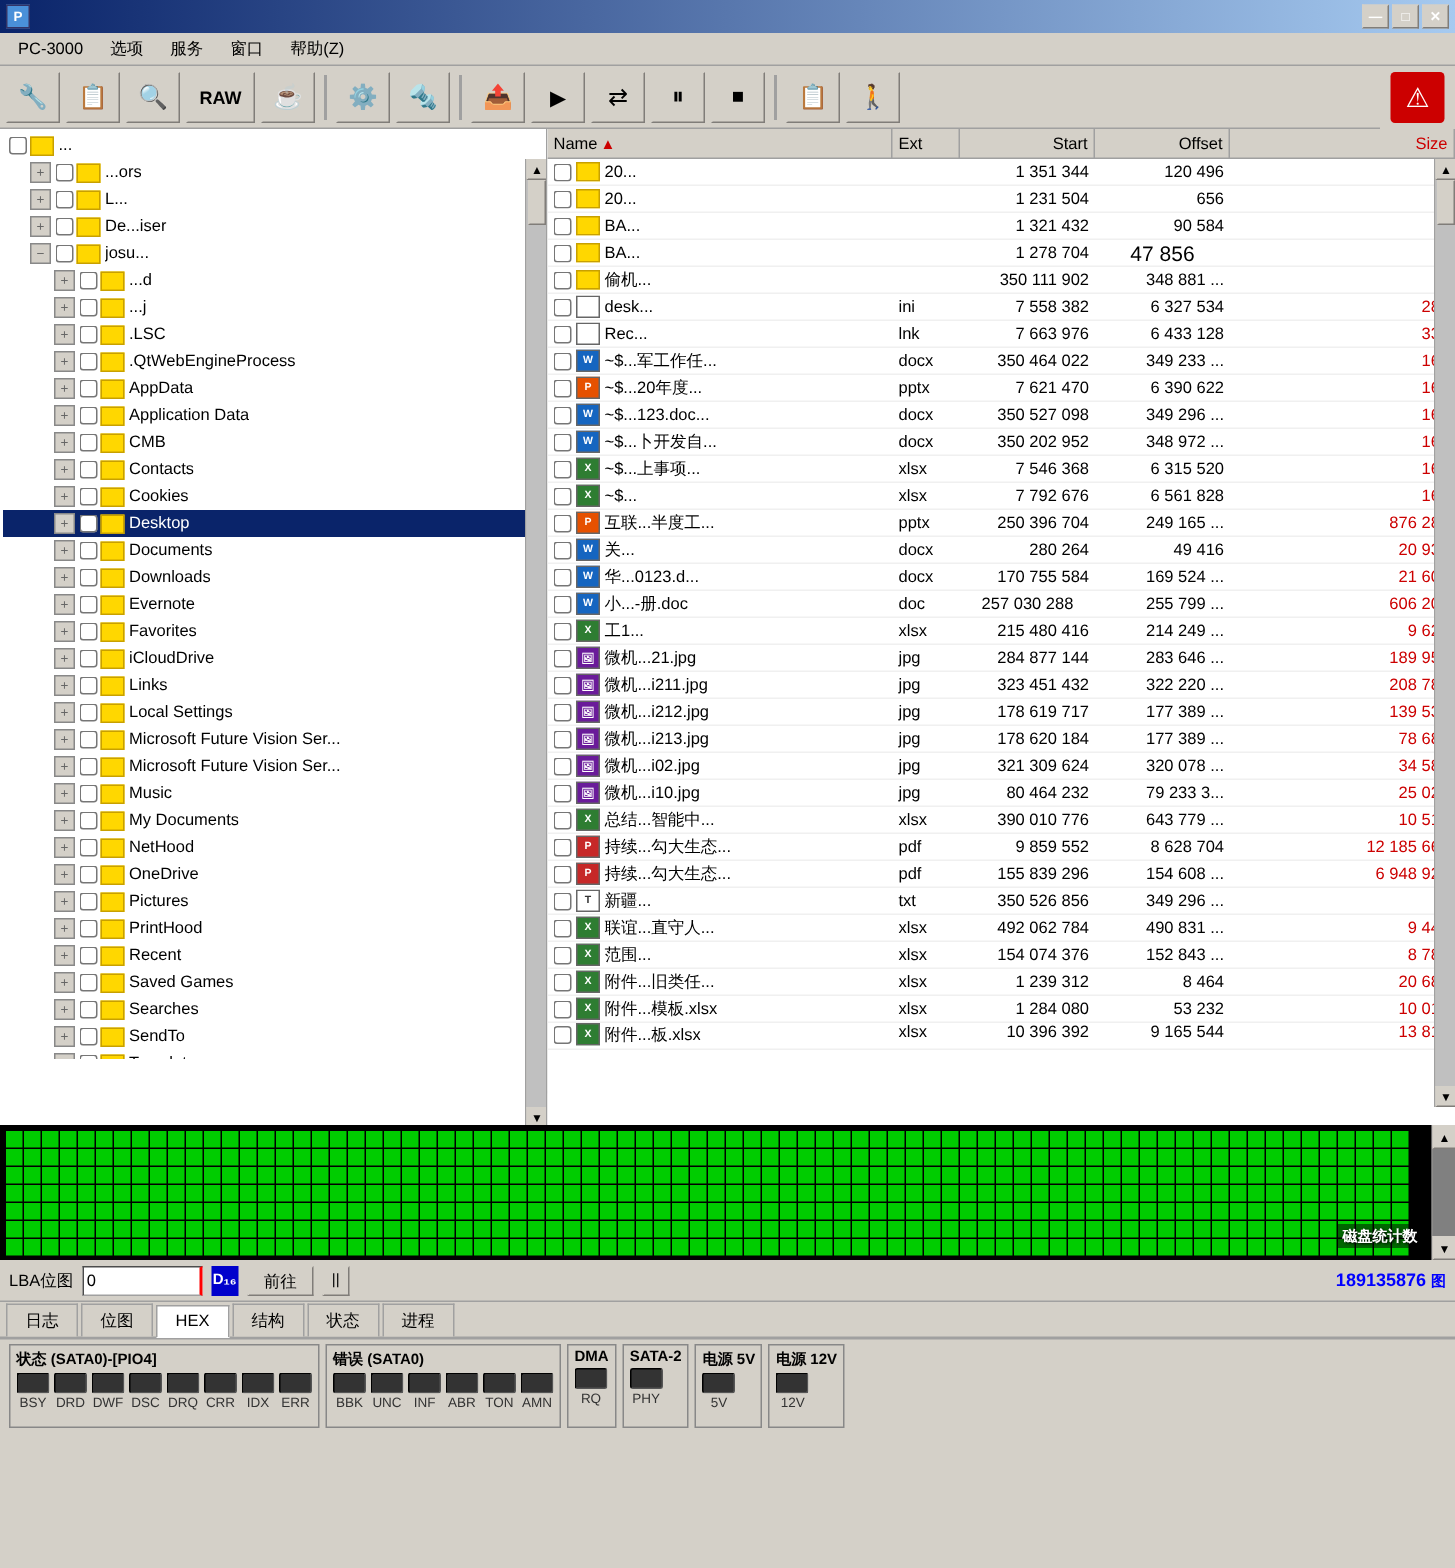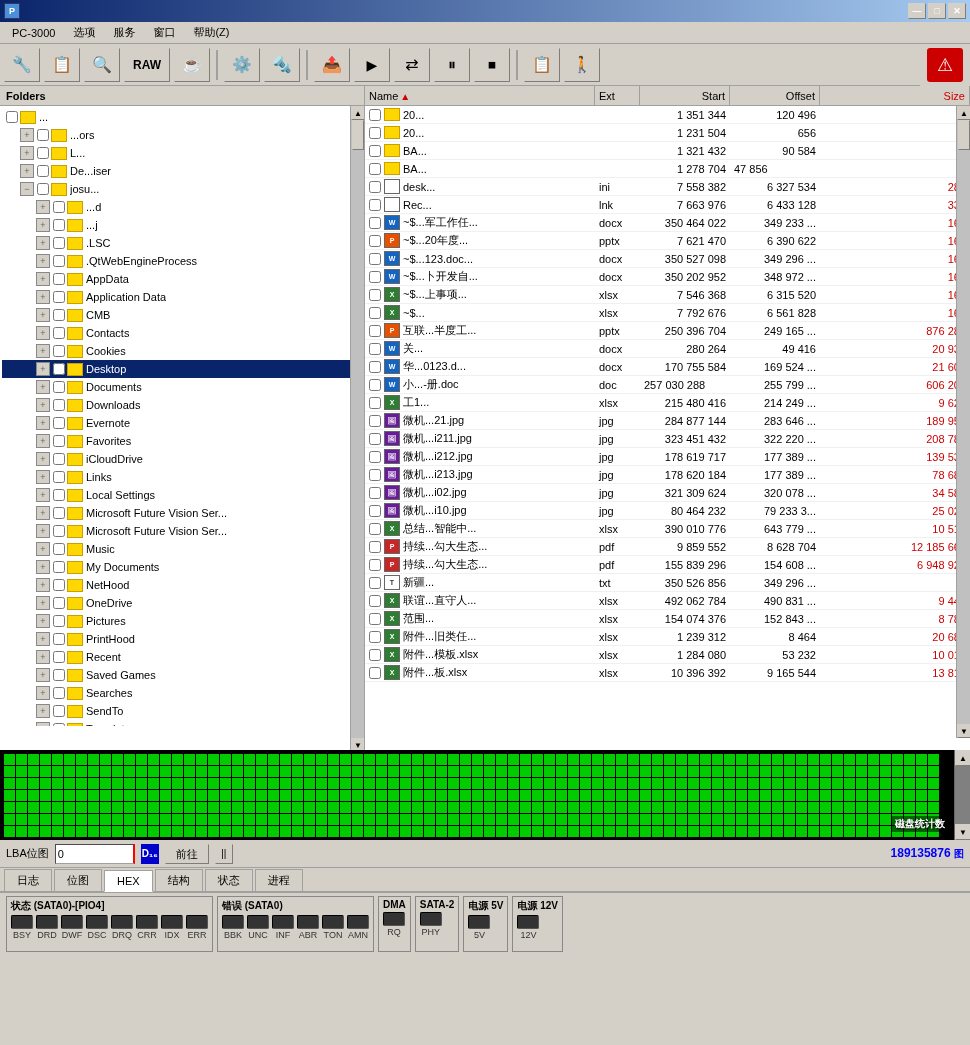--- a/index.html
+++ b/index.html
@@ -110,21 +110,20 @@
   <div class="toolbar-btn">📋</div>
   <div class="toolbar-btn">🚶</div>
   <div style="position:absolute; right:0; top:0; width:50px; height:42px; background:#d4d0c8; display:flex; align-items:center; justify-content:center;">
     <div style="width:36px; height:34px; background:#cc0000; border-radius:3px; display:flex; align-items:center; justify-content:center; color:white; font-size:18px;">⚠</div>
   </div>
 </div>
 
 <div class="main-area" style="display:flex; height:642px; border-bottom: 1px solid #a0a0a0;">
 
   <div class="folders-panel" style="width:365px; position:relative;">
-    <div class="panel-header">Folders</div>
     <div class="folder-tree" style="font-size:11px; overflow:auto; flex:1; max-height:620px;">
 
       <div id="tree-container">
           <div style="display: flex; align-items: center; height: 18px; cursor: pointer; padding-left: 2px; white-space: nowrap;">
             <input type="checkbox" style="width: 12px; height: 12px; margin: 0px 2px; flex-shrink: 0;">
             <span style="width: 16px; height: 13px; background: rgb(255, 215, 0); border: 1px solid rgb(200, 160, 0); margin-right: 3px; flex-shrink: 0; display: inline-block; position: relative;"></span>
             <span style="font-size: 11px; overflow: hidden; text-overflow: ellipsis;">...</span>
           </div>
           <div style="display: flex; align-items: center; height: 18px; cursor: pointer; padding-left: 18px; white-space: nowrap;">
             <span style="width: 14px; height: 14px; display: inline-flex; align-items: center; justify-content: center; font-size: 9px; color: rgb(102, 102, 102); margin-right: 1px; border: 1px solid rgb(136, 136, 136); background: rgb(212, 208, 200); flex-shrink: 0;">+</span>
@@ -406,21 +405,32 @@
           <div style="flex: 1 1 0%; padding: 0px 4px; font-size: 11px; text-align: right; overflow: hidden; text-overflow: ellipsis; white-space: nowrap; color: rgb(204, 0, 0);">0</div>
         </div>
         <div style="display: flex; align-items: center; height: 18px; border-bottom: 1px solid rgb(240, 240, 240); cursor: pointer;">
           <div style="width: 230px; min-width: 230px; padding: 0px 4px; font-size: 11px; overflow: hidden; text-overflow: ellipsis; white-space: nowrap; display: flex; align-items: center;">
             <input type="checkbox" style="width: 12px; height: 12px; margin-right: 3px; flex-shrink: 0;">
             <span style="width: 16px; height: 13px; background: rgb(255, 215, 0); border: 1px solid rgb(200, 160, 0); margin-right: 3px; flex-shrink: 0; display: inline-block; position: relative;"></span>
             <span style="overflow: hidden; text-overflow: ellipsis; white-space: nowrap;">BA...</span>
           </div>
           <div style="width: 45px; min-width: 45px; padding: 0px 4px; font-size: 11px; overflow: hidden; text-overflow: ellipsis; white-space: nowrap;"></div>
           <div style="width: 90px; min-width: 90px; padding: 0px 4px; font-size: 11px; text-align: right; overflow: hidden; text-overflow: ellipsis; white-space: nowrap;">1 278 704</div>
-          <div style="width: 90px; min-width: 90px; padding: 0px 4px; font-size: 11px; text-align: left; overflow: hidden; text-overflow: ellipsis; white-space: nowrap;">47 856</div>
+          <div style="width: 90px; min-width: 90px; padding: 0px 4px; font-size: 14px; text-align: center; overflow: hidden; text-overflow: ellipsis; white-space: nowrap;">47 856</div>
+          <div style="flex: 1 1 0%; padding: 0px 4px; font-size: 11px; text-align: right; overflow: hidden; text-overflow: ellipsis; white-space: nowrap; color: rgb(204, 0, 0);">0</div>
+        </div>
+        <div style="display: flex; align-items: center; height: 18px; border-bottom: 1px solid rgb(240, 240, 240); cursor: pointer;">
+          <div style="width: 230px; min-width: 230px; padding: 0px 4px; font-size: 11px; overflow: hidden; text-overflow: ellipsis; white-space: nowrap; display: flex; align-items: center;">
+            <input type="checkbox" style="width: 12px; height: 12px; margin-right: 3px; flex-shrink: 0;">
+            <span style="width: 16px; height: 13px; background: rgb(255, 215, 0); border: 1px solid rgb(200, 160, 0); margin-right: 3px; flex-shrink: 0; display: inline-block; position: relative;"></span>
+            <span style="overflow: hidden; text-overflow: ellipsis; white-space: nowrap;">偷机...</span>
+          </div>
+          <div style="width: 45px; min-width: 45px; padding: 0px 4px; font-size: 11px; overflow: hidden; text-overflow: ellipsis; white-space: nowrap;"></div>
+          <div style="width: 90px; min-width: 90px; padding: 0px 4px; font-size: 11px; text-align: right; overflow: hidden; text-overflow: ellipsis; white-space: nowrap;">350 111 902</div>
+          <div style="width: 90px; min-width: 90px; padding: 0px 4px; font-size: 11px; text-align: right; overflow: hidden; text-overflow: ellipsis; white-space: nowrap;">348 881 ...</div>
           <div style="flex: 1 1 0%; padding: 0px 4px; font-size: 11px; text-align: right; overflow: hidden; text-overflow: ellipsis; white-space: nowrap; color: rgb(204, 0, 0);">0</div>
         </div>
         <div style="display: flex; align-items: center; height: 18px; border-bottom: 1px solid rgb(240, 240, 240); cursor: pointer;">
           <div style="width: 230px; min-width: 230px; padding: 0px 4px; font-size: 11px; overflow: hidden; text-overflow: ellipsis; white-space: nowrap; display: flex; align-items: center;">
             <input type="checkbox" style="width: 12px; height: 12px; margin-right: 3px; flex-shrink: 0;">
             <span style="width: 16px; height: 15px; background: white; border: 1px solid rgb(102, 102, 102); margin-right: 3px; flex-shrink: 0; display: inline-flex; align-items: center; justify-content: center; font-size: 7px; color: rgb(51, 51, 51); font-weight: bold;"></span>
             <span style="overflow: hidden; text-overflow: ellipsis; white-space: nowrap;">desk...</span>
           </div>
           <div style="width: 45px; min-width: 45px; padding: 0px 4px; font-size: 11px; overflow: hidden; text-overflow: ellipsis; white-space: nowrap;">ini</div>
           <div style="width: 90px; min-width: 90px; padding: 0px 4px; font-size: 11px; text-align: right; overflow: hidden; text-overflow: ellipsis; white-space: nowrap;">7 558 382</div>
@@ -537,21 +547,21 @@
           <div style="width: 90px; min-width: 90px; padding: 0px 4px; font-size: 11px; text-align: right; overflow: hidden; text-overflow: ellipsis; white-space: nowrap;">169 524 ...</div>
           <div style="flex: 1 1 0%; padding: 0px 4px; font-size: 11px; text-align: right; overflow: hidden; text-overflow: ellipsis; white-space: nowrap; color: rgb(204, 0, 0);">21 609</div>
         </div>
         <div style="display: flex; align-items: center; height: 18px; border-bottom: 1px solid rgb(240, 240, 240); cursor: pointer;">
           <div style="width: 230px; min-width: 230px; padding: 0px 4px; font-size: 11px; overflow: hidden; text-overflow: ellipsis; white-space: nowrap; display: flex; align-items: center;">
             <input type="checkbox" style="width: 12px; height: 12px; margin-right: 3px; flex-shrink: 0;">
             <span style="width: 16px; height: 15px; background: rgb(21, 101, 192); border: 1px solid rgb(102, 102, 102); margin-right: 3px; flex-shrink: 0; display: inline-flex; align-items: center; justify-content: center; font-size: 7px; color: white; font-weight: bold;">W</span>
             <span style="overflow: hidden; text-overflow: ellipsis; white-space: nowrap;">小...-册.doc</span>
           </div>
           <div style="width: 45px; min-width: 45px; padding: 0px 4px; font-size: 11px; overflow: hidden; text-overflow: ellipsis; white-space: nowrap;">doc</div>
-          <div style="width: 90px; min-width: 90px; padding: 0px 4px; font-size: 11px; text-align: left; overflow: hidden; text-overflow: ellipsis; white-space: nowrap;">257 030 288</div>
+          <div style="width: 90px; min-width: 90px; padding: 0px 4px; font-size: 11px; text-align: center; overflow: hidden; text-overflow: ellipsis; white-space: nowrap;">257 030 288</div>
           <div style="width: 90px; min-width: 90px; padding: 0px 4px; font-size: 11px; text-align: right; overflow: hidden; text-overflow: ellipsis; white-space: nowrap;">255 799 ...</div>
           <div style="flex: 1 1 0%; padding: 0px 4px; font-size: 11px; text-align: right; overflow: hidden; text-overflow: ellipsis; white-space: nowrap; color: rgb(204, 0, 0);">606 208</div>
         </div>
         <div style="display: flex; align-items: center; height: 18px; border-bottom: 1px solid rgb(240, 240, 240); cursor: pointer;">
           <div style="width: 230px; min-width: 230px; padding: 0px 4px; font-size: 11px; overflow: hidden; text-overflow: ellipsis; white-space: nowrap; display: flex; align-items: center;">
             <input type="checkbox" style="width: 12px; height: 12px; margin-right: 3px; flex-shrink: 0;">
             <span style="width: 16px; height: 15px; background: rgb(46, 125, 50); border: 1px solid rgb(102, 102, 102); margin-right: 3px; flex-shrink: 0; display: inline-flex; align-items: center; justify-content: center; font-size: 7px; color: white; font-weight: bold;">X</span>
             <span style="overflow: hidden; text-overflow: ellipsis; white-space: nowrap;">工1...</span>
           </div>
           <div style="width: 45px; min-width: 45px; padding: 0px 4px; font-size: 11px; overflow: hidden; text-overflow: ellipsis; white-space: nowrap;">xlsx</div>
@@ -706,21 +716,21 @@
           <div style="width: 230px; min-width: 230px; padding: 0px 4px; font-size: 11px; overflow: hidden; text-overflow: ellipsis; white-space: nowrap; display: flex; align-items: center;">
             <input type="checkbox" style="width: 12px; height: 12px; margin-right: 3px; flex-shrink: 0;">
             <span style="width: 16px; height: 15px; background: rgb(46, 125, 50); border: 1px solid rgb(102, 102, 102); margin-right: 3px; flex-shrink: 0; display: inline-flex; align-items: center; justify-content: center; font-size: 7px; color: white; font-weight: bold;">X</span>
             <span style="overflow: hidden; text-overflow: ellipsis; white-space: nowrap;">附件...模板.xlsx</span>
           </div>
           <div style="width: 45px; min-width: 45px; padding: 0px 4px; font-size: 11px; overflow: hidden; text-overflow: ellipsis; white-space: nowrap;">xlsx</div>
           <div style="width: 90px; min-width: 90px; padding: 0px 4px; font-size: 11px; text-align: right; overflow: hidden; text-overflow: ellipsis; white-space: nowrap;">1 284 080</div>
           <div style="width: 90px; min-width: 90px; padding: 0px 4px; font-size: 11px; text-align: right; overflow: hidden; text-overflow: ellipsis; white-space: nowrap;">53 232</div>
           <div style="flex: 1 1 0%; padding: 0px 4px; font-size: 11px; text-align: right; overflow: hidden; text-overflow: ellipsis; white-space: nowrap; color: rgb(204, 0, 0);">10 013</div>
         </div>
-        <div style="display: flex; align-items: center; height: 18px; border-bottom: 1px solid rgb(240, 240, 240); cursor: pointer;">
+        <div style="display: flex; align-items: flex-start; height: 18px; border-bottom: 1px solid rgb(240, 240, 240); cursor: pointer;">
           <div style="width: 230px; min-width: 230px; padding: 0px 4px; font-size: 11px; overflow: hidden; text-overflow: ellipsis; white-space: nowrap; display: flex; align-items: center;">
             <input type="checkbox" style="width: 12px; height: 12px; margin-right: 3px; flex-shrink: 0;">
             <span style="width: 16px; height: 15px; background: rgb(46, 125, 50); border: 1px solid rgb(102, 102, 102); margin-right: 3px; flex-shrink: 0; display: inline-flex; align-items: center; justify-content: center; font-size: 7px; color: white; font-weight: bold;">X</span>
             <span style="overflow: hidden; text-overflow: ellipsis; white-space: nowrap;">附件...板.xlsx</span>
           </div>
           <div style="width: 45px; min-width: 45px; padding: 0px 4px; font-size: 11px; overflow: hidden; text-overflow: ellipsis; white-space: nowrap;">xlsx</div>
           <div style="width: 90px; min-width: 90px; padding: 0px 4px; font-size: 11px; text-align: right; overflow: hidden; text-overflow: ellipsis; white-space: nowrap;">10 396 392</div>
           <div style="width: 90px; min-width: 90px; padding: 0px 4px; font-size: 11px; text-align: right; overflow: hidden; text-overflow: ellipsis; white-space: nowrap;">9 165 544</div>
           <div style="flex: 1 1 0%; padding: 0px 4px; font-size: 11px; text-align: right; overflow: hidden; text-overflow: ellipsis; white-space: nowrap; color: rgb(204, 0, 0);">13 815</div>
         </div>

